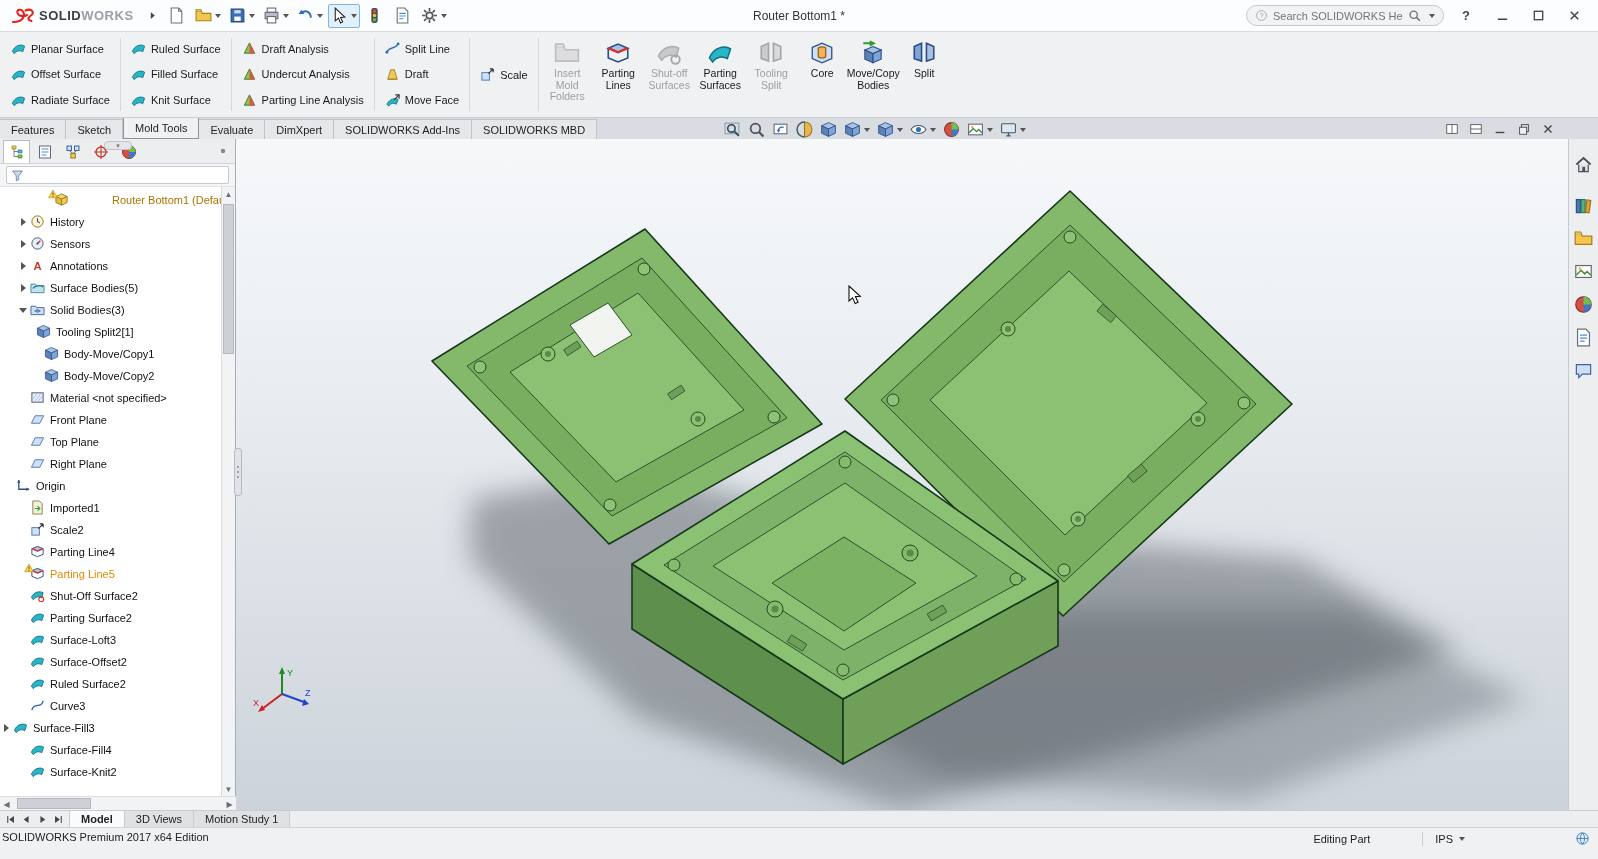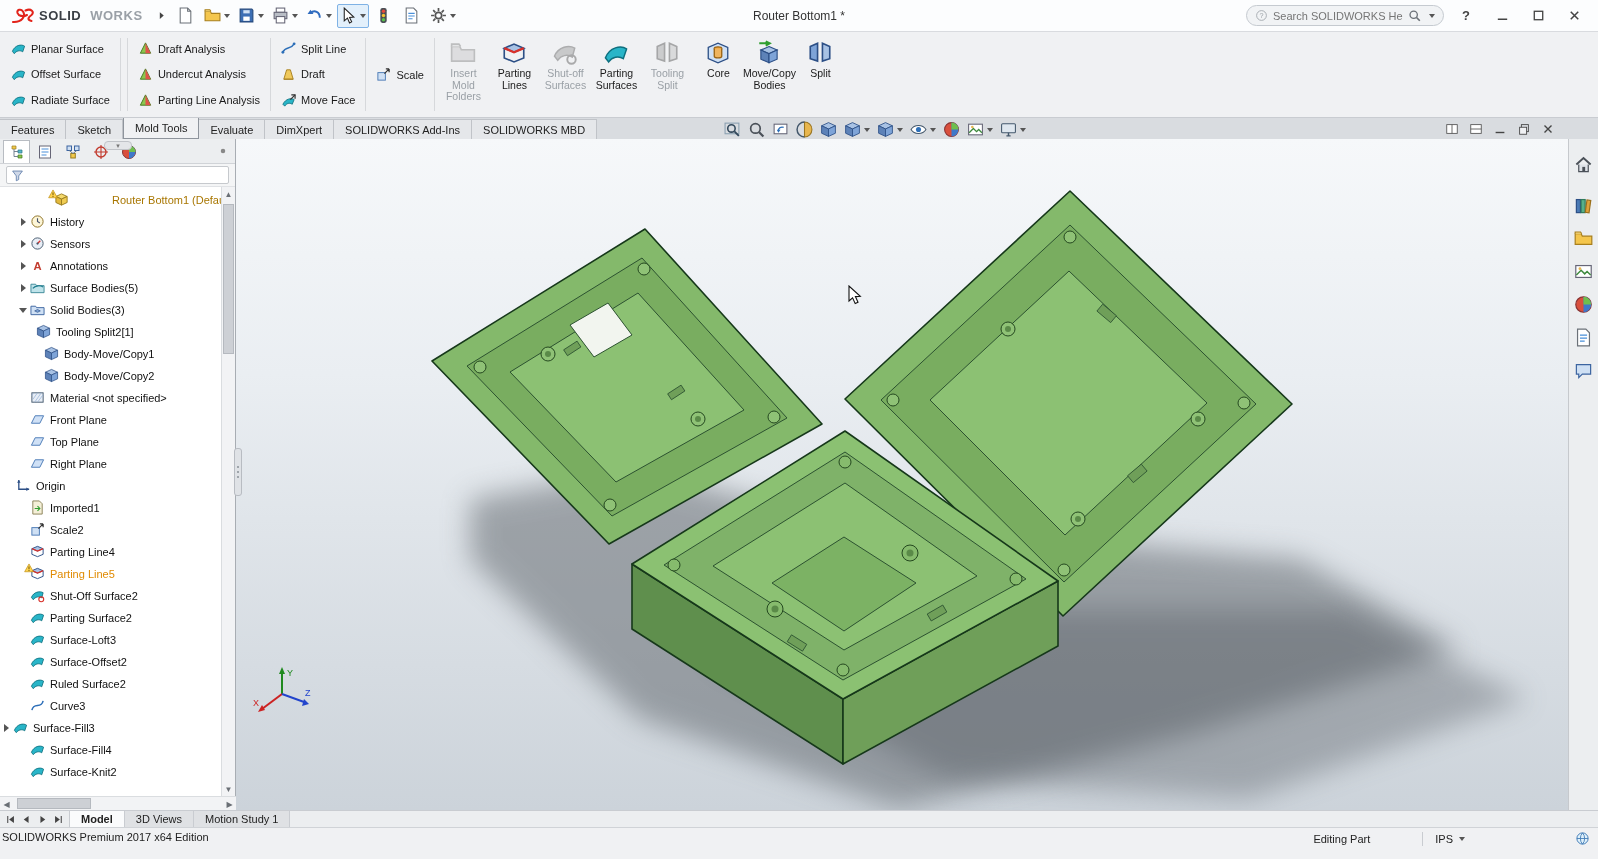--- a/index.html
+++ b/index.html
@@ -5,21 +5,21 @@
   *{box-sizing:border-box;margin:0;padding:0;}
   html,body{width:1598px;height:859px;overflow:hidden;}
   body{font-family:"Liberation Sans",sans-serif;font-size:11px;color:#1a1a1a;background:#f0f1f3;position:relative;}
   .ic{display:inline-flex;align-items:center;justify-content:center;flex:0 0 auto;}
   .ic svg{width:100%;height:100%;display:block;}
   .car{width:0;height:0;border-left:3px solid transparent;border-right:3px solid transparent;border-top:4px solid #555;margin-left:3px;}
   
   .titlebar{position:absolute;left:0;top:0;width:1598px;height:32px;background:#fcfdfe;border-bottom:1px solid #d9dbdf;display:flex;align-items:center;}
   .logo{display:flex;align-items:center;gap:3px;padding:0 8px 0 10px;}
   .logo .brand{font-size:13px;font-weight:bold;letter-spacing:.5px;}
-  .logo .brand .b1{color:#3a3f45;} .logo .brand .b2{color:#9aa0a7;margin-left:9px;}
+  .logo .brand .b1{color:#3a3f45;} .logo .brand .b2{color:#9aa0a7;}
   .logo-expand{margin:0 6px;}
   .tbtn{height:24px;min-width:26px;display:flex;align-items:center;justify-content:center;border:1px solid transparent;border-radius:2px;margin:0 1px;padding:0 2px;}
   .tbtn.pressed{border-color:#7fb2e5;background:#e3f0fb;}
   .doc-title{position:absolute;left:0;right:0;top:0;height:32px;display:flex;align-items:center;justify-content:center;font-size:12px;color:#333;pointer-events:none;}
   .tb-right{margin-left:auto;display:flex;align-items:center;gap:8px;padding-right:10px;position:relative;z-index:2;}
   .searchbox{width:198px;height:21px;border:1px solid #c5cad0;border-radius:11px;background:#f1f3f5;display:flex;align-items:center;padding:0 8px;gap:5px;}
   .searchbox input{border:none;background:transparent;outline:none;flex:1;font-size:11px;color:#666;min-width:0;font-family:"Liberation Sans",sans-serif;}
   .wbtn{width:28px;height:22px;display:flex;align-items:center;justify-content:center;}
   
   .ribbon{position:absolute;left:0;top:32px;width:1598px;height:86px;background:#f0f1f3;border-bottom:1px solid #c9ccd1;display:flex;align-items:stretch;padding:3px 4px;}
@@ -251,20 +251,46 @@
         <div class="sbtn">
           <span class="ic" style="height: 15px; width: 15px;">
             <svg viewBox="0 0 16 16">
               <path d="M1.5 11 C4 4.5 11 3 14.5 5.5 L12.5 11.5 C9.5 9.5 5.5 10.5 3.5 13.5 Z" fill="#29b5c8" stroke="#0e6f7e" stroke-width="0.9"></path>
             </svg>
           </span>
           <span>Radiate Surface</span>
         </div>
       </div>
       <div class="vsep"></div>
+      <div class="rcol">
+        <div class="sbtn">
+          <span class="ic" style="height: 15px; width: 15px;">
+            <svg viewBox="0 0 16 16">
+              <path d="M1.5 11 C4 4.5 11 3 14.5 5.5 L12.5 11.5 C9.5 9.5 5.5 10.5 3.5 13.5 Z" fill="#29b5c8" stroke="#0e6f7e" stroke-width="0.9"></path>
+            </svg>
+          </span>
+          <span>Ruled Surface</span>
+        </div>
+        <div class="sbtn">
+          <span class="ic" style="height: 15px; width: 15px;">
+            <svg viewBox="0 0 16 16">
+              <path d="M1.5 11 C4 4.5 11 3 14.5 5.5 L12.5 11.5 C9.5 9.5 5.5 10.5 3.5 13.5 Z" fill="#29b5c8" stroke="#0e6f7e" stroke-width="0.9"></path>
+            </svg>
+          </span>
+          <span>Filled Surface</span>
+        </div>
+        <div class="sbtn">
+          <span class="ic" style="height: 15px; width: 15px;">
+            <svg viewBox="0 0 16 16">
+              <path d="M1.5 11 C4 4.5 11 3 14.5 5.5 L12.5 11.5 C9.5 9.5 5.5 10.5 3.5 13.5 Z" fill="#29b5c8" stroke="#0e6f7e" stroke-width="0.9"></path>
+            </svg>
+          </span>
+          <span>Knit Surface</span>
+        </div>
+      </div>
       <div class="vsep"></div>
       <div class="rcol">
         <div class="sbtn">
           <span class="ic" style="height: 15px; width: 15px;">
             <svg viewBox="0 0 16 16">
               <path d="M8 2 L13.5 13 L2.5 13 Z" fill="#8cc64e" stroke="#41761c"></path>
               <path d="M8 2 L13.5 13 L8 13 Z" fill="#e0524a"></path>
             </svg>
           </span>
           <span>Draft Analysis</span>

